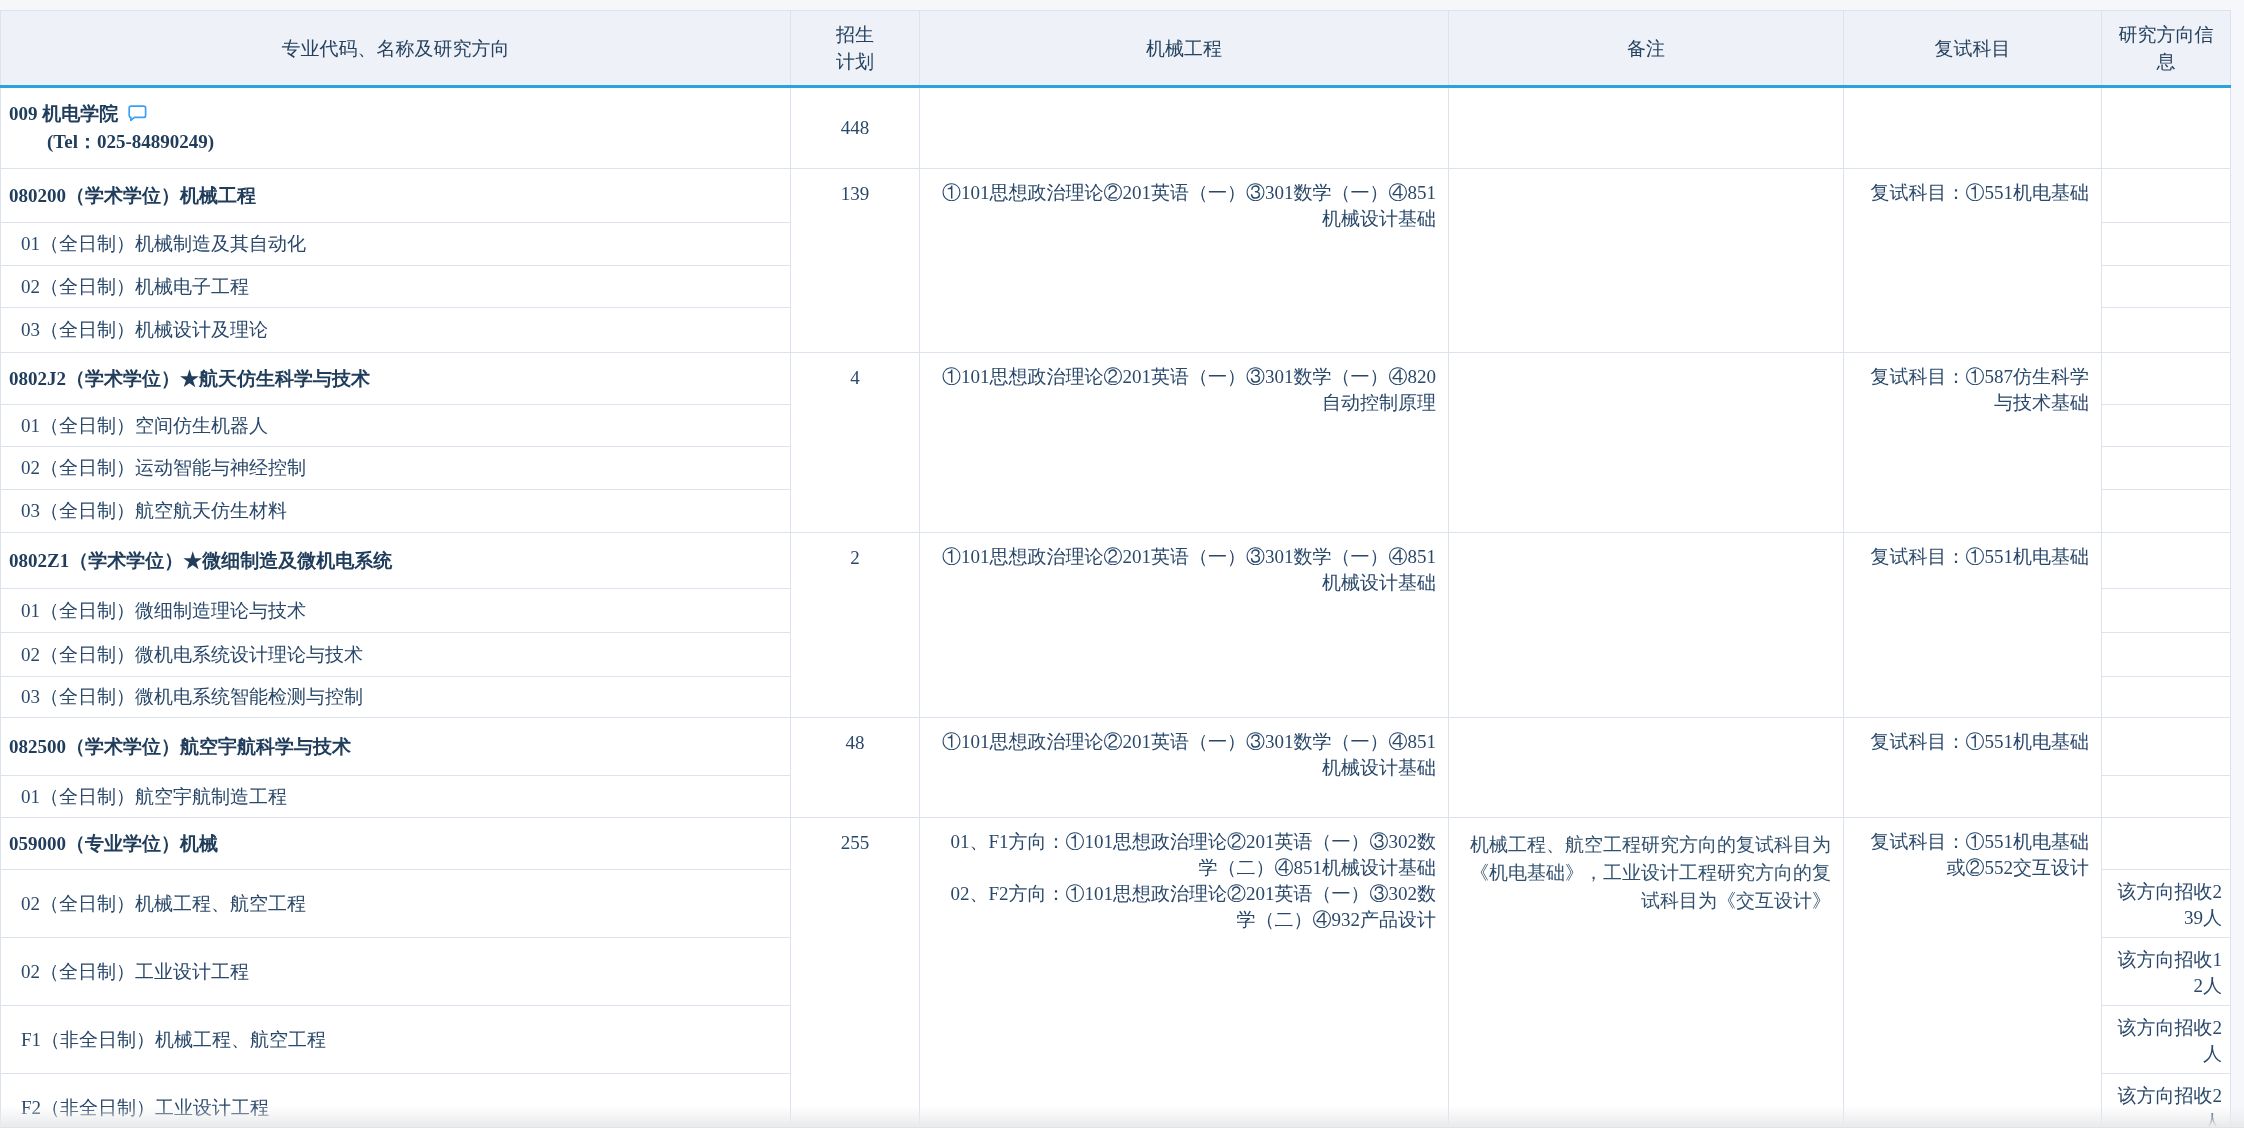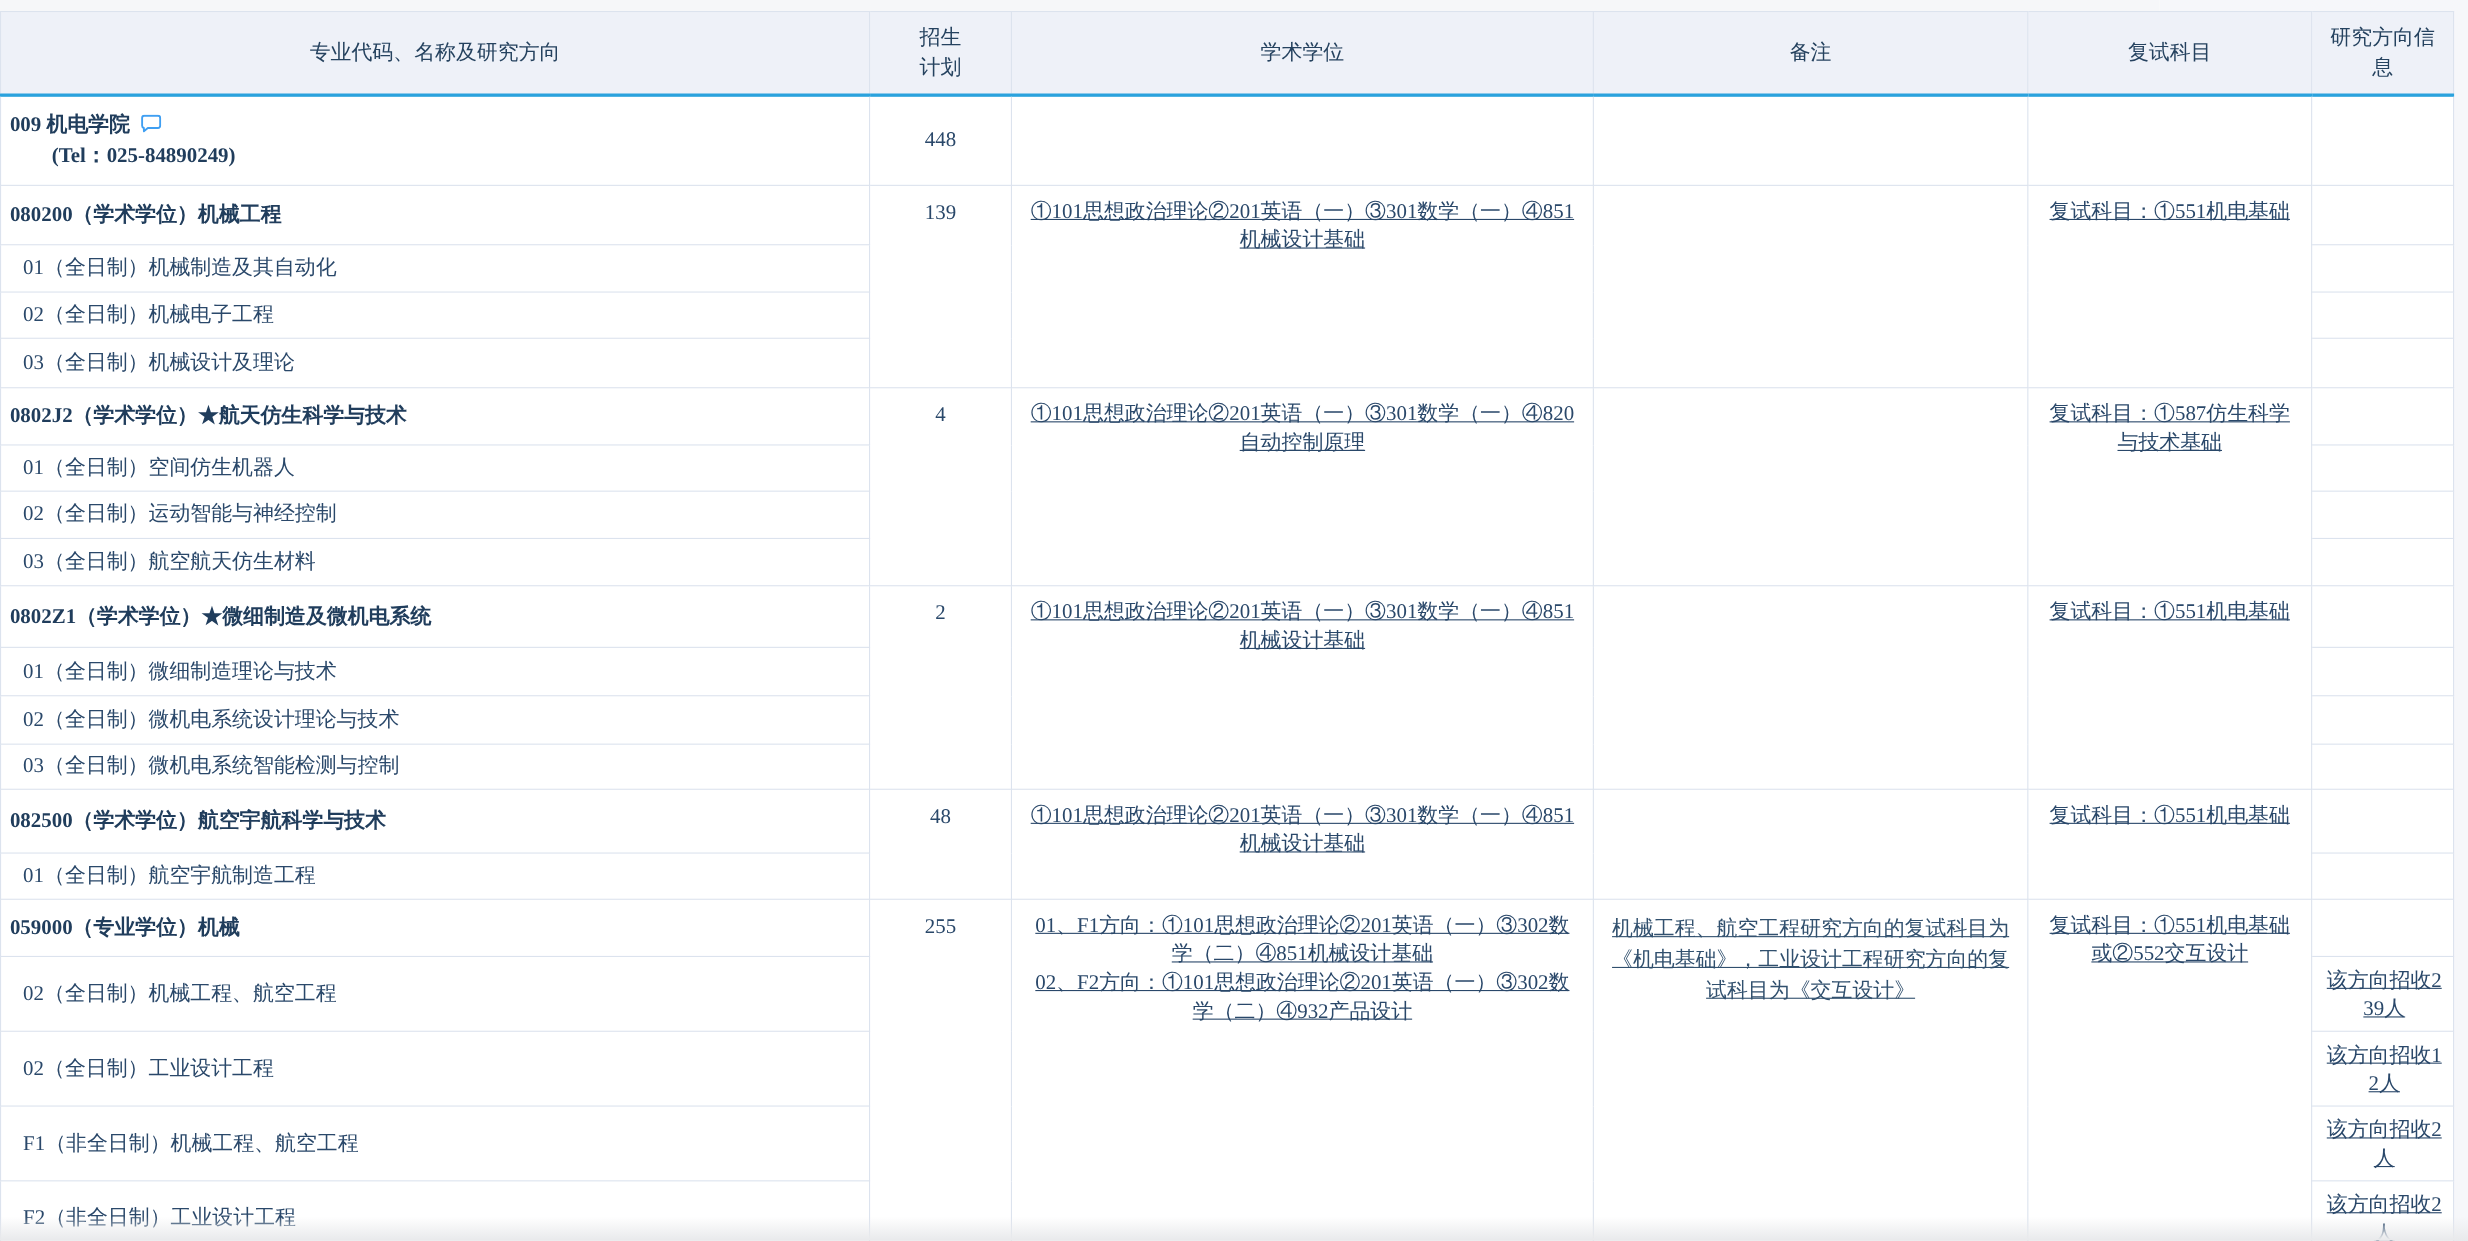--- a/index.html
+++ b/index.html
@@ -40,21 +40,21 @@
   .row-group  .cell-major{font-weight:700;color:#203d5c;}
   .row-dir    .cell-major{padding-left:20px;color:#2a486a;}
   .tel-line{padding-left:4px;margin-left:34px;}
   
   .row-dir td{border-top-color:#e3e9f3;}
   
   .cell-plan{text-align:center;padding-top:12px;color:#2a486a;}
   .cell-plan.vmid{vertical-align:middle;padding-top:0;}
   
   .cell-exam,.cell-note,.cell-retest,.cell-info{
-    padding:11px 12px 8px 12px;text-align:center;text-decoration:underline;
+    padding:11px 12px 8px 12px;text-align:right;
   }
   .cell-note{
     font-family:"Liberation Sans","DejaVu Sans",sans-serif;
     font-size:19px;line-height:28px;color:#31506e;
     padding-top:13px;
   }
   .cell-info{padding:9px 8px 6px 11px;}
   .exam-block{margin:0;}
   
   .chat-icon{display:inline-block;vertical-align:-2px;margin-left:10px;cursor:pointer;}
@@ -80,21 +80,21 @@
         <col style="width:258px">
         <col style="width:129px">
     </colgroup>
 
     <thead>
       <tr>
         <th>专业代码、名称及研究方向</th>
         <th>
             <div class="plan-head-inner">招生计划</div>
           </th>
-        <th>学术学位</th>
+        <th>机械工程</th>
         <th>备注</th>
         <th>复试科目</th>
         <th>
             <div class="info-head-inner">研究方向信息</div>
           </th>
       </tr>
     </thead>
 
     <tbody>
 

